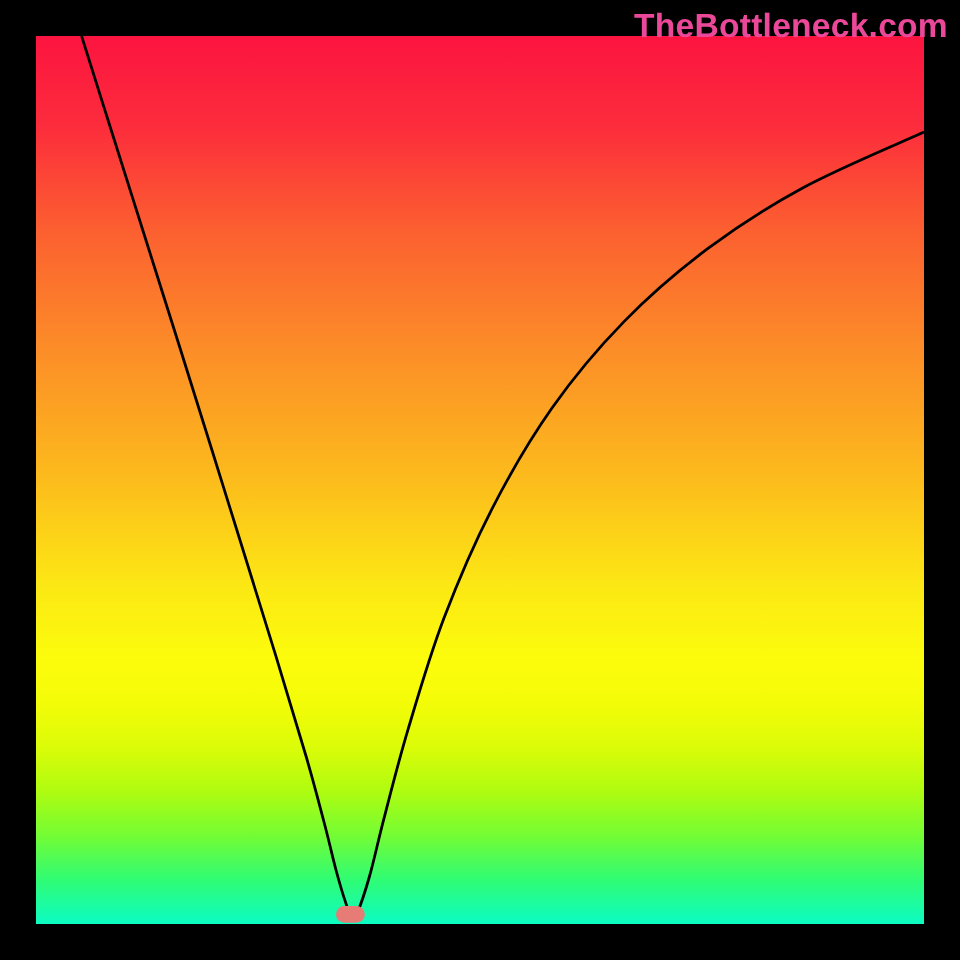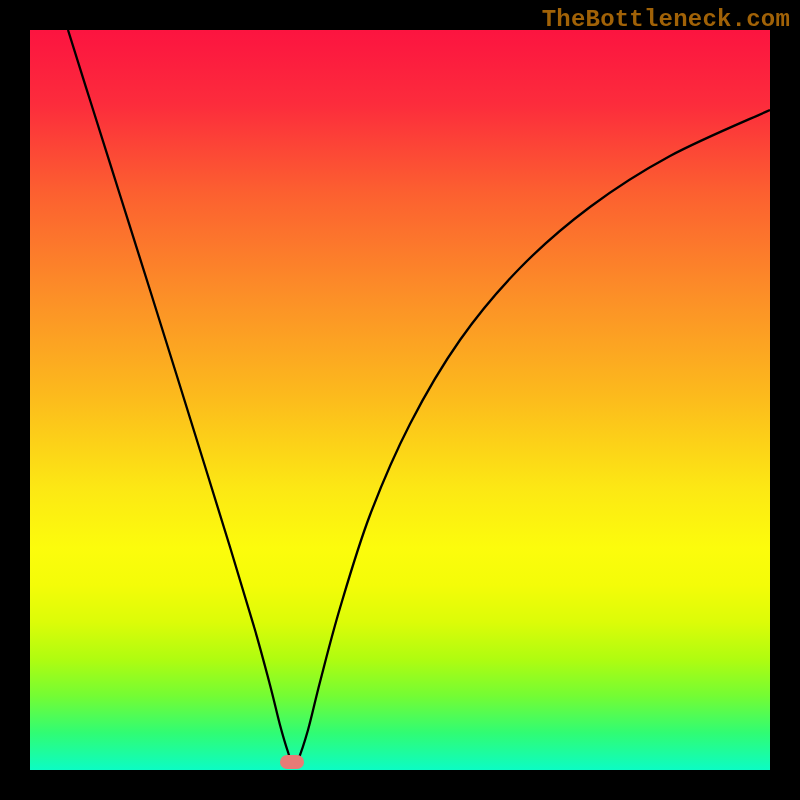--- a/index.html
+++ b/index.html
@@ -29,24 +29,24 @@
       #b0fc10 85%,
       #74fc34 90%,
       #30fc74 95%,
       #0cfcc4 100%
     );
   }
   .watermark {
     position: absolute;
     top: 6px;
     right: 10px;
-    font-family: Liberation Mono, monospace;
-    font-size: 24px;
+    font-family: Liberation Sans, sans-serif;
+    font-size: 28px;
     font-weight: 600;
-    color: #a16207;
+    color: #ec4899;
     letter-spacing: 0.2px;
   }
   .curve-svg {
     position: absolute;
     left: 0; top: 0;
     width: 740px; height: 740px;
   }
   .curve-path {
     fill: none;
     stroke: #000;

